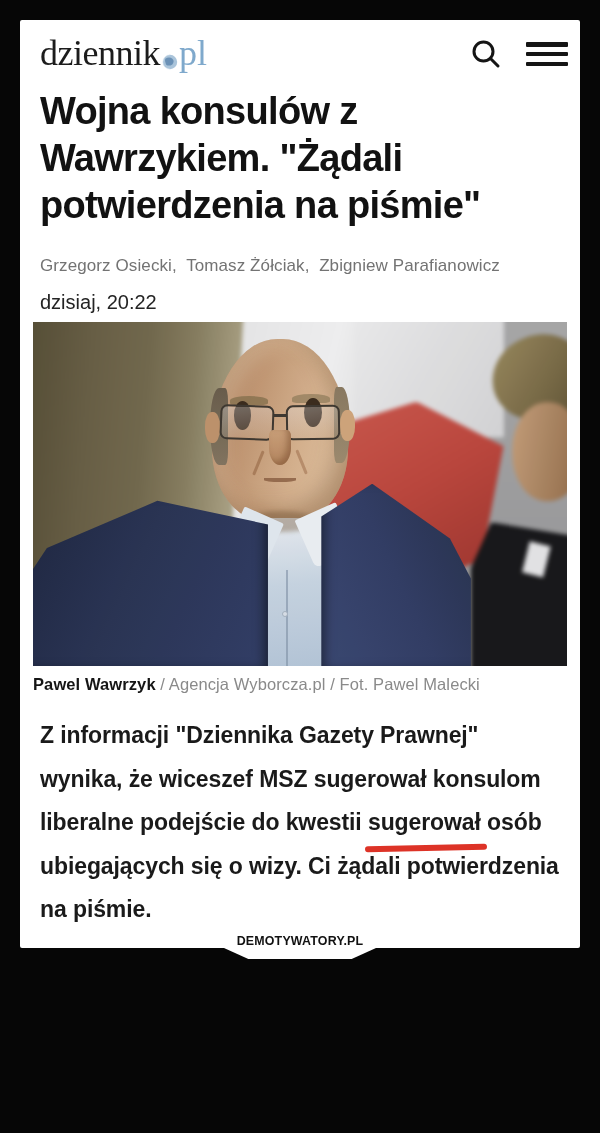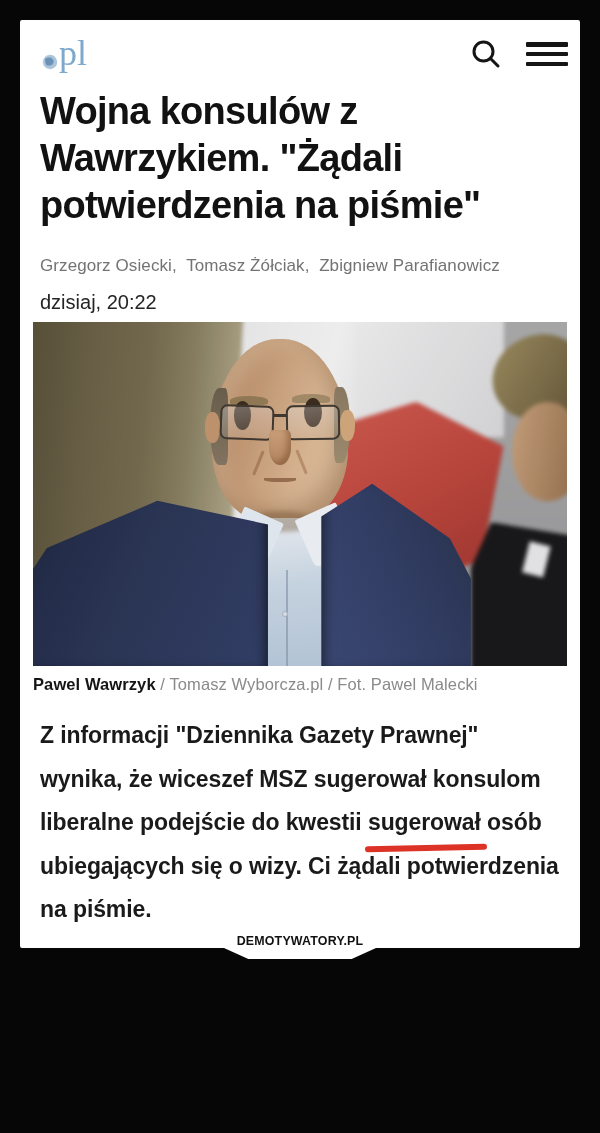--- a/index.html
+++ b/index.html
@@ -140,20 +140,21 @@
 </style>
 </head>
 <body>
 
 <div class="frame">
 
   <div class="screenshot">
 
     <div class="site-header">
       <div class="brand">
+        <span class="b-main">dziennik</span>
         <svg class="b-globe" viewBox="0 0 20 20">
           <circle cx="10" cy="10" r="9" fill="#aac4da"></circle>
           <path d="M4 6 Q9 3 13 6 Q16 9 13 13 Q8 16 5 13 Q3 9 4 6 Z" fill="#5b84ad" opacity="0.8"></path>
           <path d="M10 1 A9 9 0 0 0 10 19" fill="none" stroke="#dfe9f2" stroke-width="1" opacity="0.7"></path>
         </svg>
         <span class="b-tld">pl</span>
       </div>
       <div class="hdr-icons">
         <svg class="search-btn" viewBox="0 0 32 32">
           <circle cx="13.5" cy="13.5" r="9.5" fill="none" stroke="#151515" stroke-width="3"></circle>
@@ -207,21 +208,21 @@
       <div class="ph-shirt"></div>
       <div class="ph-shirt-shadow"></div>
       <div class="ph-collar-l"></div>
       <div class="ph-collar-r"></div>
       <div class="ph-placket"></div>
       <div class="ph-button"></div>
       <div class="ph-jacket-l"></div>
       <div class="ph-jacket-r"></div>
     </div>
 
-    <div class="caption"><span class="cap-name">Pawel Wawrzyk</span><span class="cap-credit"> / Tomasz Wyborcza.pl / Fot. Pawel Malecki</span></div>
+    <div class="caption"><span class="cap-name">Pawel Wawrzyk</span><span class="cap-credit"> / Agencja Wyborcza.pl / Fot. Pawel Malecki</span></div>
 
     <p class="body-text"><span>Z informacji "Dziennika Gazety Prawnej" wynika, że wiceszef MSZ sugerował konsulom liberalne podejście do kwestii </span><span class="u-word"><span>sugerował</span><i class="red-line"></i></span><span> osób ubiegających się o wizy. Ci żądali potwierdzenia na piśmie.</span></p>
 
     <div class="wm-tab"></div>
     <div class="wm-text">DEMOTYWATORY.PL</div>
   </div>
 
 
 </div>
 

